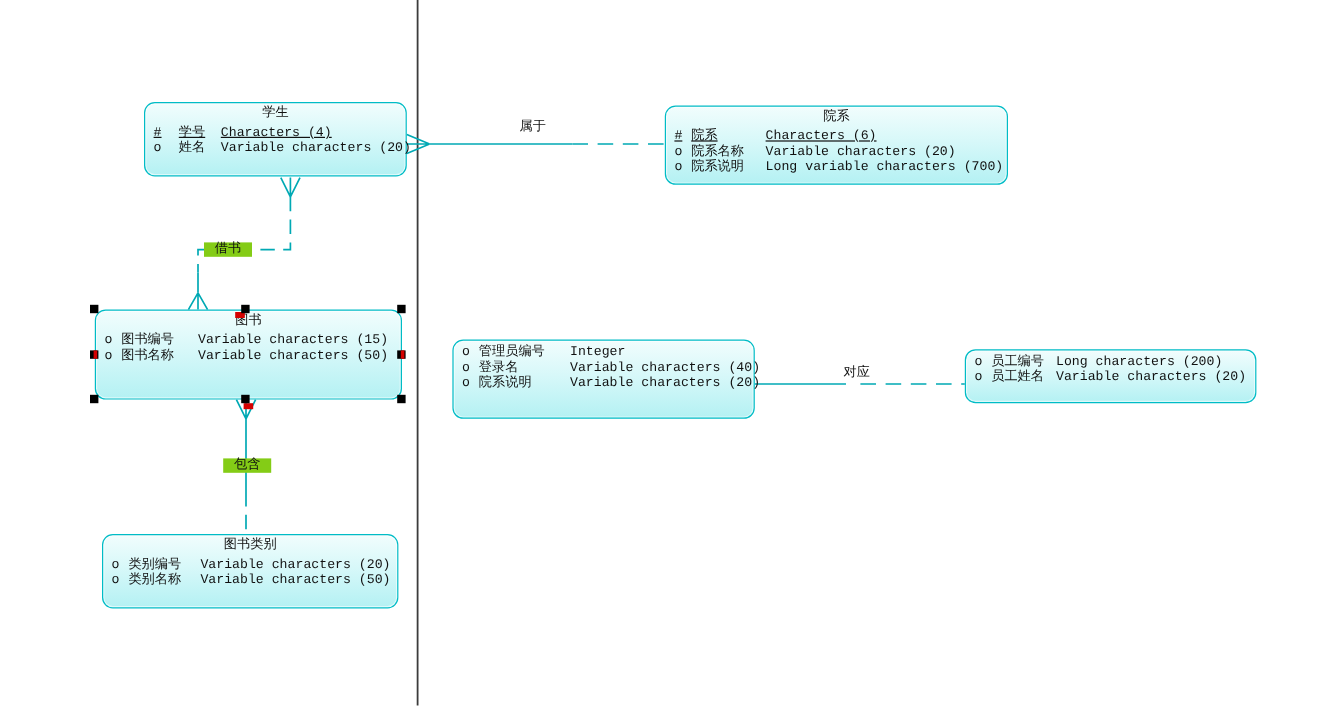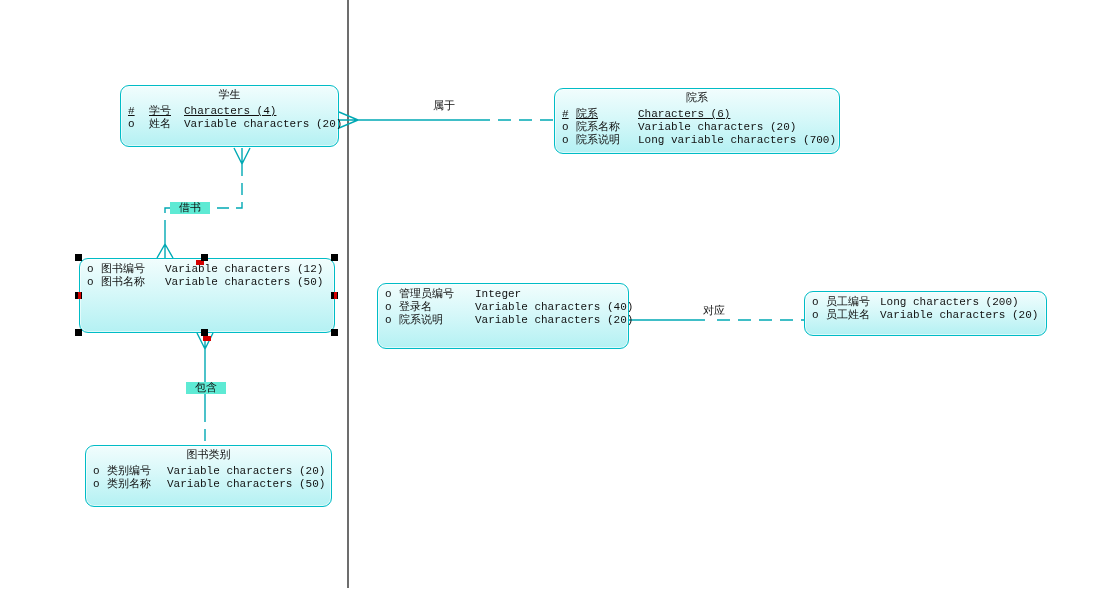--- a/index.html
+++ b/index.html
@@ -46,21 +46,21 @@
   .e-employee {left:787px;top:291px;width:243px;height:45px;}
   .e-employee .nm{min-width:48px;}
   .e-category {left:68px; top:445px;width:247px;height:62px;}
   .e-category .nm{min-width:54px;}
 
   
   .rlabel{
     position:absolute;font-size:11px;color:#111;line-height:12px;
     text-align:center;white-space:nowrap;
   }
-  .rlabel.onLine{background:#5eead4;padding:0 1px;}
+  .rlabel.onLine{background:#84cc16;padding:0 1px;}
   .l-belongs{left:405px;top:100px;width:44px;}
   .l-borrow {left:153px;top:202px;width:38px;}
   .l-contain{left:169px;top:382px;width:38px;}
   .l-corresp{left:678px;top:305px;width:38px;}
 
   
   .handle{position:absolute;width:7px;height:7px;background:#000;}
   .h-tl{left:58px; top:254px;}
   .h-tc{left:184px;top:254px;}
   .h-tr{left:314px;top:254px;}
@@ -140,25 +140,26 @@
       </div>
       <div class="erow">
         <span class="pfx">o</span>
           <span class="nm">院系说明</span>
           <span class="tp">Long variable characters (700)</span>
       </div>
     </div>
   </div>
 
   <div class="entity e-book">
+    <div class="etitle">图书</div>
     <div class="erows">
       <div class="erow">
         <span class="pfx">o</span>
           <span class="nm">图书编号</span>
-          <span class="tp">Variable characters (12)</span>
+          <span class="tp">Variable characters (15)</span>
       </div>
       <div class="erow">
         <span class="pfx">o</span>
           <span class="nm">图书名称</span>
           <span class="tp">Variable characters (50)</span>
       </div>
     </div>
   </div>
 
   <div class="entity e-admin">

